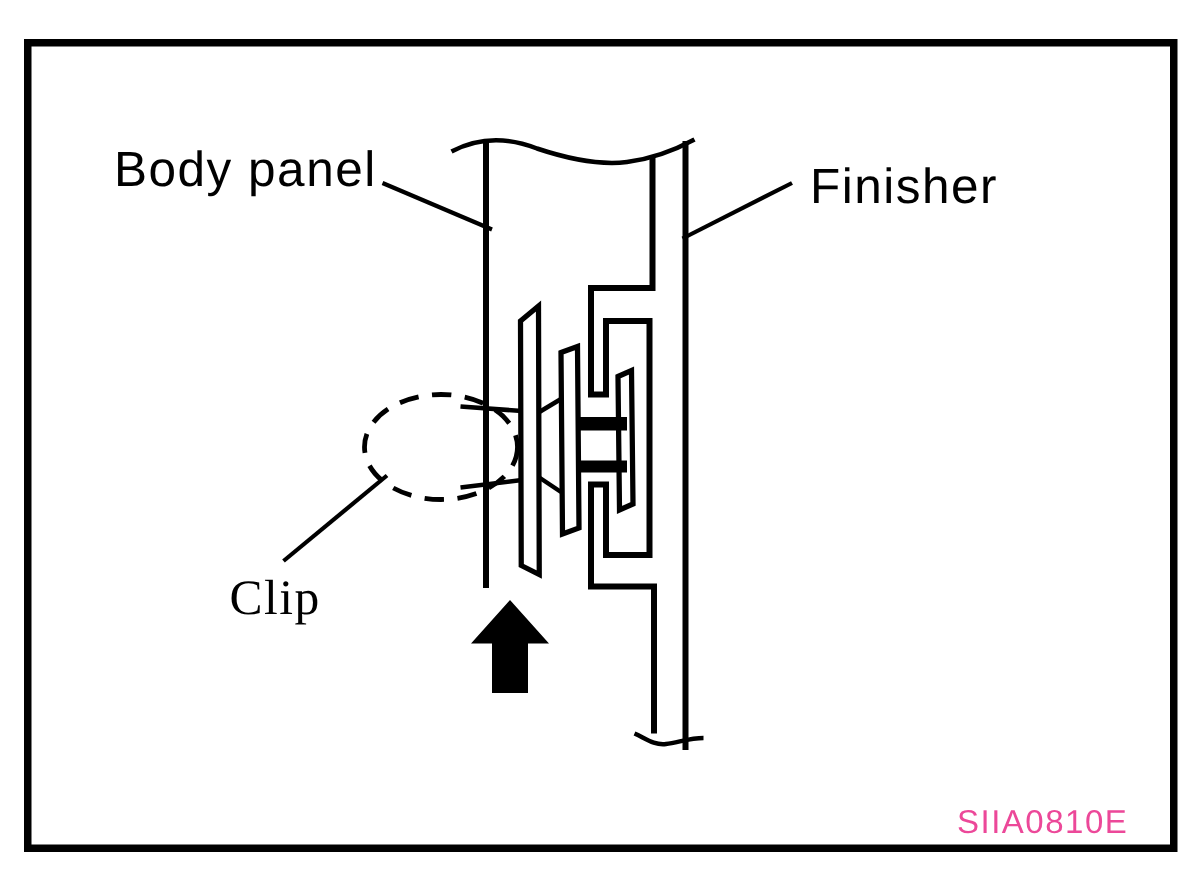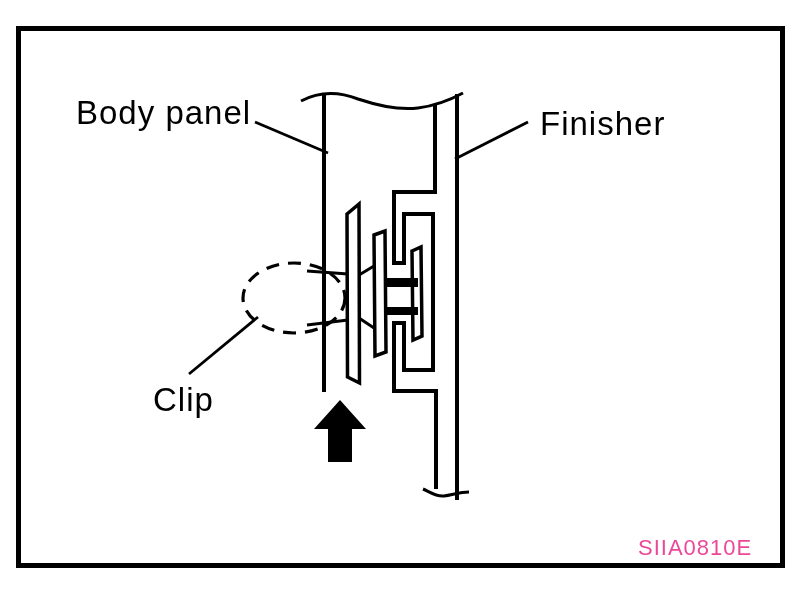--- a/index.html
+++ b/index.html
@@ -73,17 +73,17 @@
       <line x1="189" y1="374" x2="258" y2="317" stroke-width="2.8"></line>
     </g>
 
     <polygon points="340,400 314,429 328,429 328,462 352,462 352,429 366,429" fill="#000000" stroke="none"></polygon>
   </svg>
 
   <div class="diagram-label" style="left:540px; top:107px;">Finisher</div>
 
   <div class="diagram-label" style="left:76px; top:96px;">Body panel</div>
 
-  <div class="diagram-label" style="left:153px; top:383px;">Clip</div>
+  <div class="diagram-label" style="left:153px; top:383px;font-family:Liberation Serif, serif;">Clip</div>
 
   <div class="figure-code" style="left:638px; top:537px;">SIIA0810E</div>
 
 </div>
 
 </body></html>

